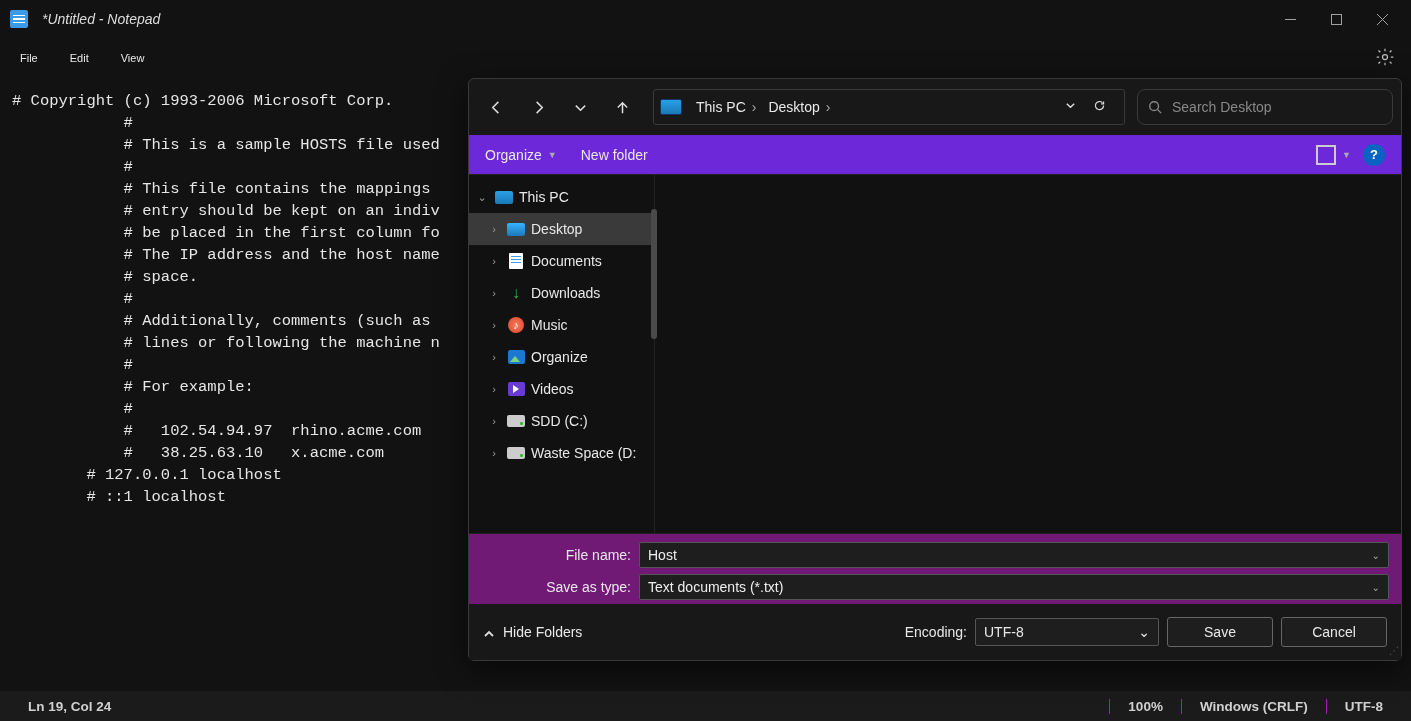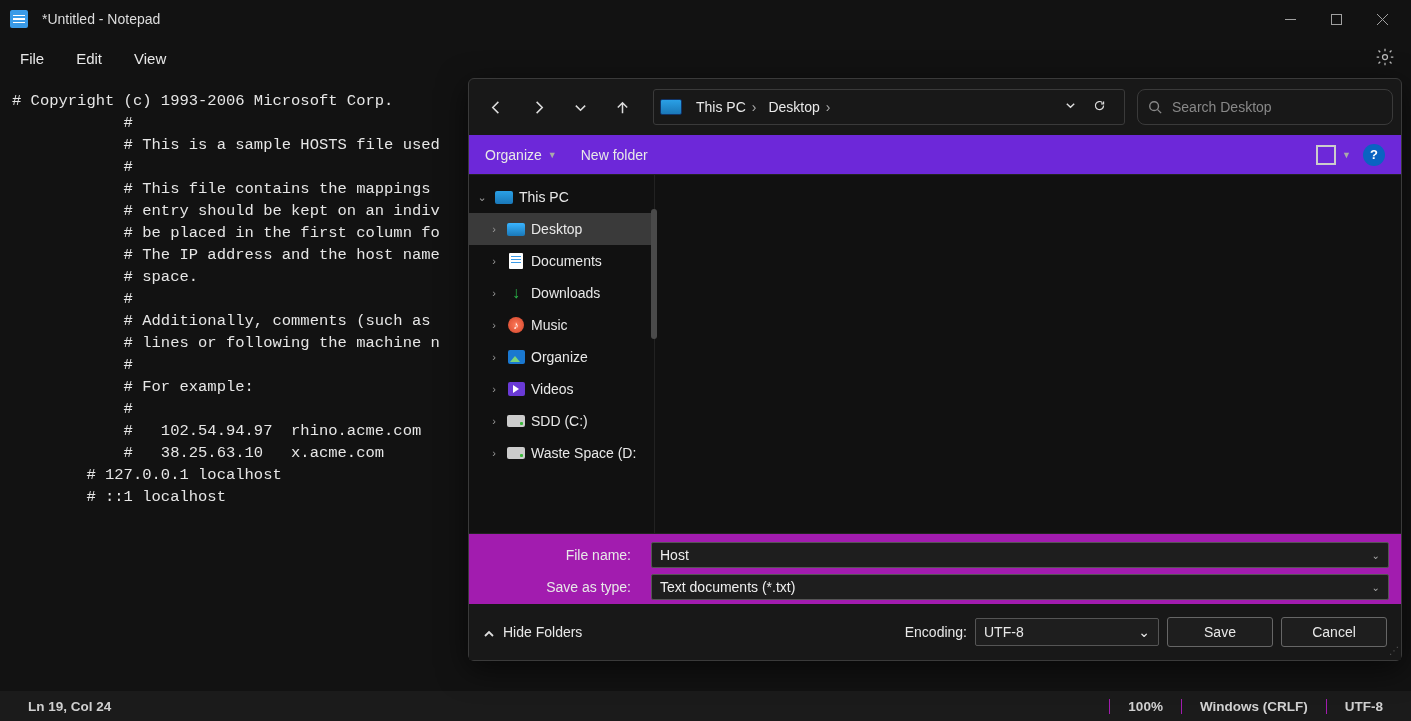--- a/index.html
+++ b/index.html
@@ -21,31 +21,31 @@
     background: #121212;
   }
   .titlebar .app-icon {
     width: 18px; height: 18px;
     background: #3a9be8;
     border-radius: 2px;
     margin: 0 14px 0 4px;
     display: flex; flex-direction: column; justify-content: center; gap:2px; padding:3px;
   }
   .titlebar .app-icon span { height:1.5px; background:#fff; }
-  .titlebar .title { flex: 0 0 auto; color:#ddd; }
+  .titlebar .title { flex: 0 0 auto; color:#ddd;font-style:italic; }
   .titlebar .spacer { flex: 1; }
   .winbtn { width: 46px; height: 32px; display:flex; align-items:center; justify-content:center; color:#888;}
   .winbtn svg { width:11px; height:11px; stroke:#a0a0a0; fill:none; stroke-width:1;}
   
   .menubar {
     height: 40px;
     display: flex;
     align-items: center;
     padding: 0 4px;
-    font-size: 15px;
+    font-size: 11px;
   }
   .menubar .mitem { padding: 6px 16px; }
   .menubar .gear { margin-left:auto; padding: 6px 12px; color:#bbb;}
   .gear svg { width:20px; height:20px; stroke:#bbb; fill:none; stroke-width:1.5;}
   
   .editor {
     padding: 12px 12px;
     font-family: Consolas, "Courier New", monospace;
     font-size: 15.5px;
     line-height: 22px;
@@ -148,24 +148,24 @@
 
   .filepane { flex:1; padding:18px; position:relative;}
   .folder-item{width:110px;text-align:center;}
   .folder-icon{
     width:98px;height:76px;margin:0 auto 10px;position:relative;
   }
   .folder-icon .tab{position:absolute;left:4px;top:2px;width:34px;height:14px;background:#f0c93e;border-radius:3px 3px 0 0;}
   .folder-icon .body{position:absolute;left:0;top:12px;right:0;bottom:0;background:linear-gradient(#ffe066,#f3c22e);border-radius:4px;}
   .scrollthumb{position:absolute;left:182px;top:130px;width:6px;height:130px;background:#4a4a4a;border-radius:3px;}
 
-  .dlg-fields{ padding:8px 12px 4px; display:flex; flex-direction:column; gap:6px; background:#a21caf; border-top:1px solid #222;}
+  .dlg-fields{ padding:8px 12px 4px; display:flex; flex-direction:column; gap:6px; background:#701a75; border-top:1px solid #222;}
   .frow{display:flex;align-items:center;gap:8px;}
   .flabel{width:150px;text-align:right;font-size:14px;}
-  .fselect{flex:1;height:26px;border:1px solid #555;background:#1e1e1e;color:#eee;display:flex;align-items:center;padding:0 8px;justify-content:space-between;border-radius:2px;font-size:14px;margin-left:12px;}
+  .fselect{flex:1;height:26px;border:1px solid #555;background:#1e1e1e;color:#eee;display:flex;align-items:center;padding:0 8px;justify-content:space-between;border-radius:2px;font-size:14px;}
   .fselect .dd{color:#aaa;font-size:10px;}
 
   .dlg-bottom{height:56px;display:flex;align-items:center;padding:0 14px;gap:14px;background:#181818;}
   .hidef{display:flex;align-items:flex-end;gap:8px;}
   .hidef svg{width:12px;height:12px;stroke:#ddd;fill:none;stroke-width:1.8;}
   .enc-row{margin-left:auto;display:flex;align-items:center;gap:8px;}
   .enc-select{width:184px;height:28px;border:1px solid #555;background:#1e1e1e;display:flex;align-items:center;padding:0 8px;justify-content:space-between;border-radius:2px;font-size:14px;}
   .dbtn{width:106px;height:30px;border:1px solid #666;background:#1e1e1e;border-radius:3px;display:flex;align-items:center;justify-content:center;font-size:14px;}
   .resize-grip{position:absolute;right:4px;bottom:4px;color:#555;font-size:10px;letter-spacing:-2px;}
 </style>

